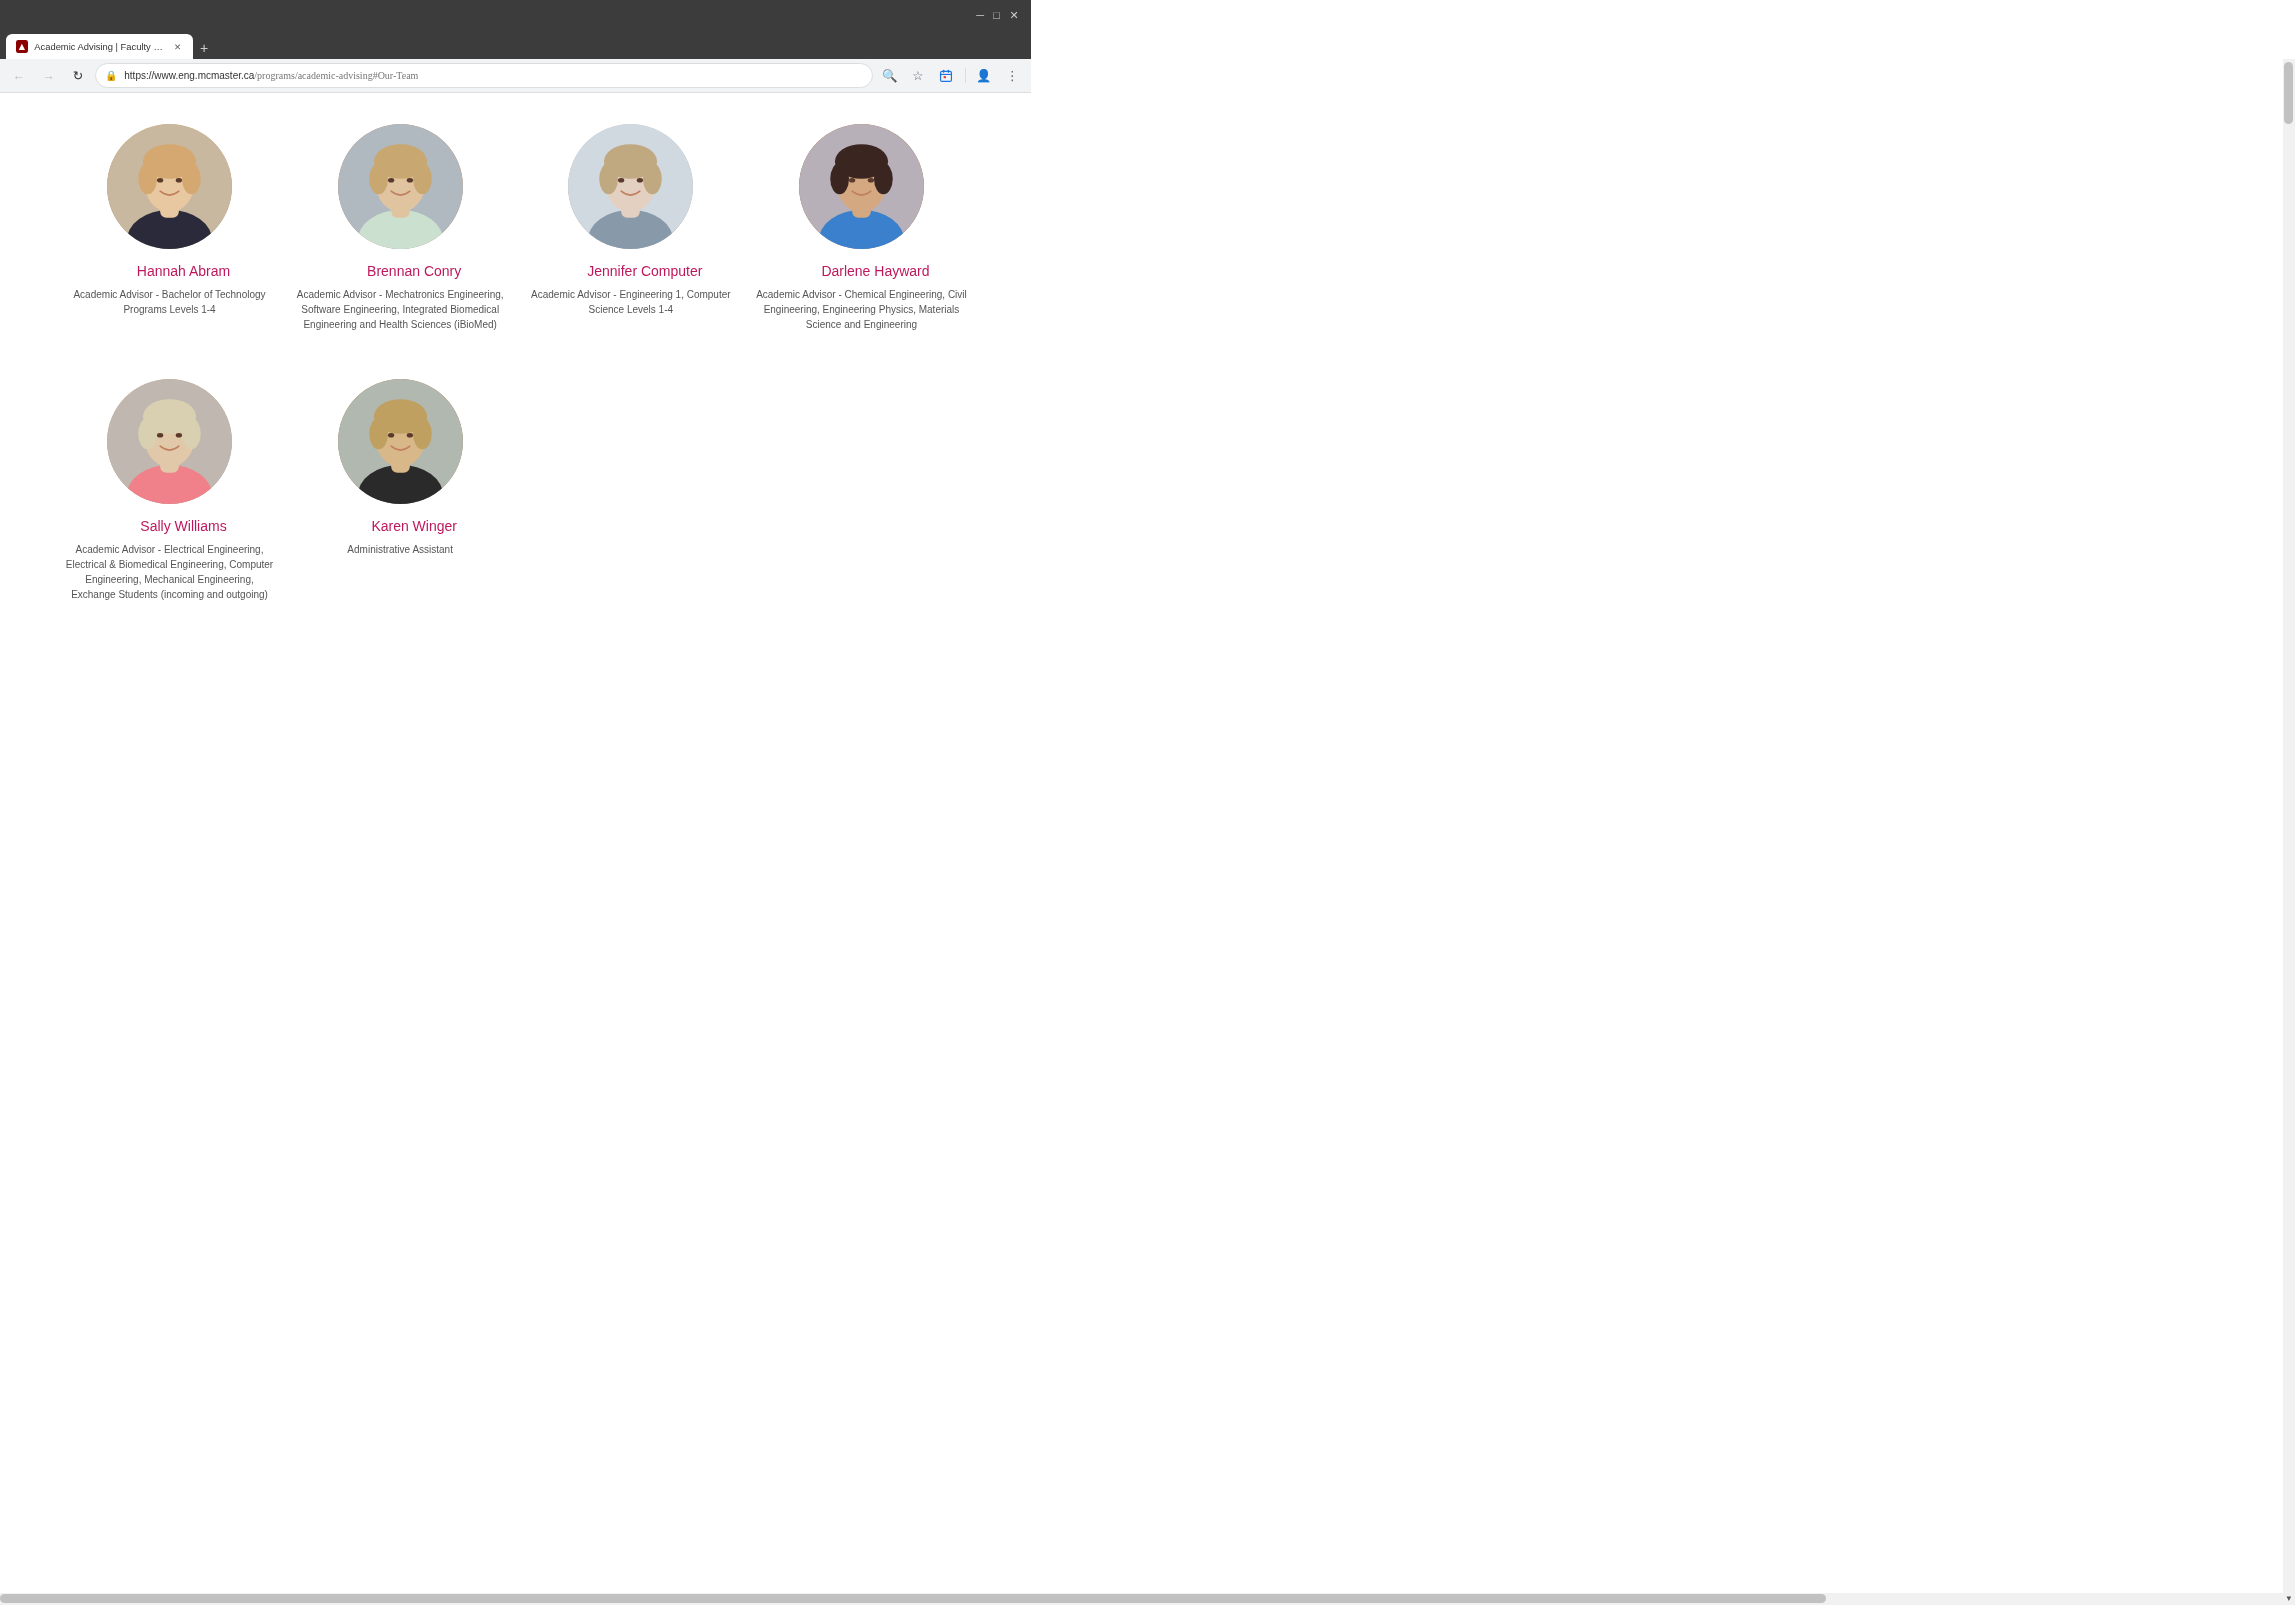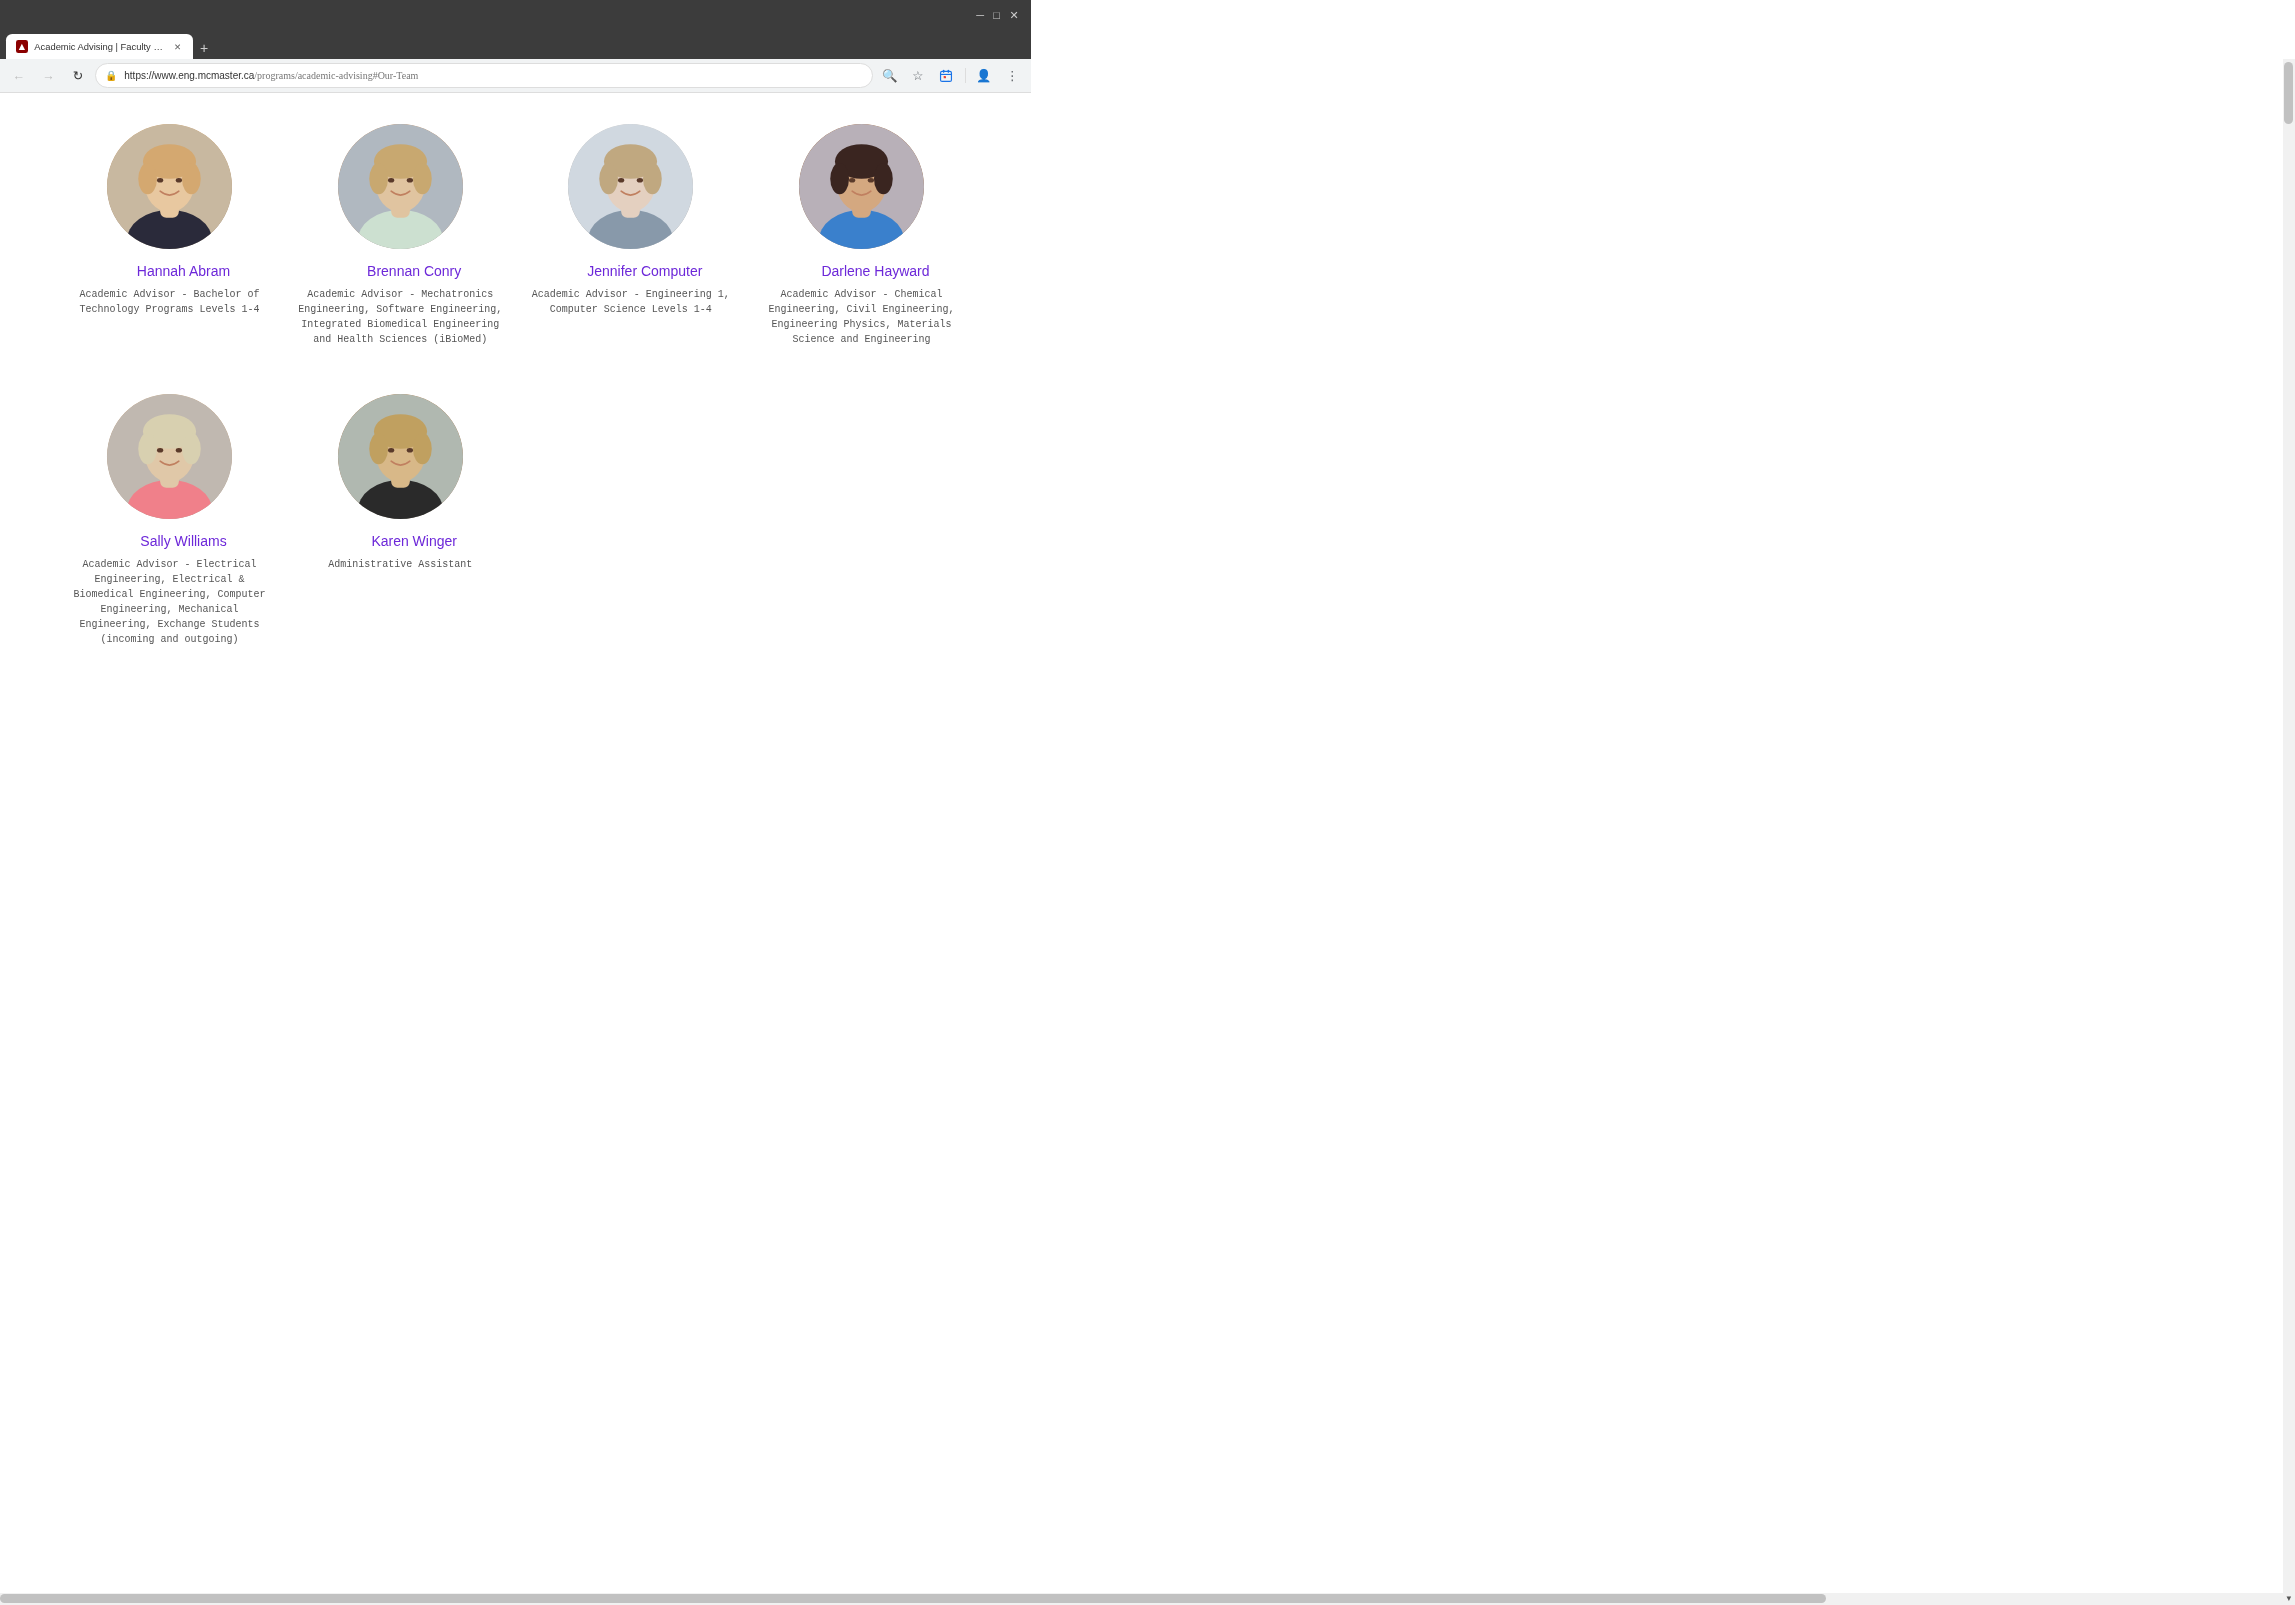--- a/index.html
+++ b/index.html
@@ -240,32 +240,31 @@
     }
     .avatar-sally {
       background: radial-gradient(circle at 50% 35%, #e0d0b0 30%, #c0a080 50%, #aaa 100%);
     }
     .avatar-karen {
       background: radial-gradient(circle at 50% 35%, #c8a878 30%, #a88058 50%, #999 100%);
     }
 
     .advisor-name {
       font-size: 14px;
-      color: #6d28d9;
+      color: #be185d;
       font-weight: 400;
       margin-bottom: 7.8px;
       cursor: pointer;
       padding-left: 28px;
     }
 
     .advisor-role {
       font-size: 10px;
       color: #555;
       line-height: 1.5;
-      font-family: Liberation Mono, monospace;
     }
 
     
     .scrollbar-container {
       position: fixed;
       right: 0;
       top: 59px;
       width: 12.5px;
       height: calc(100% - 59px);
       background: #f1f1f1;

